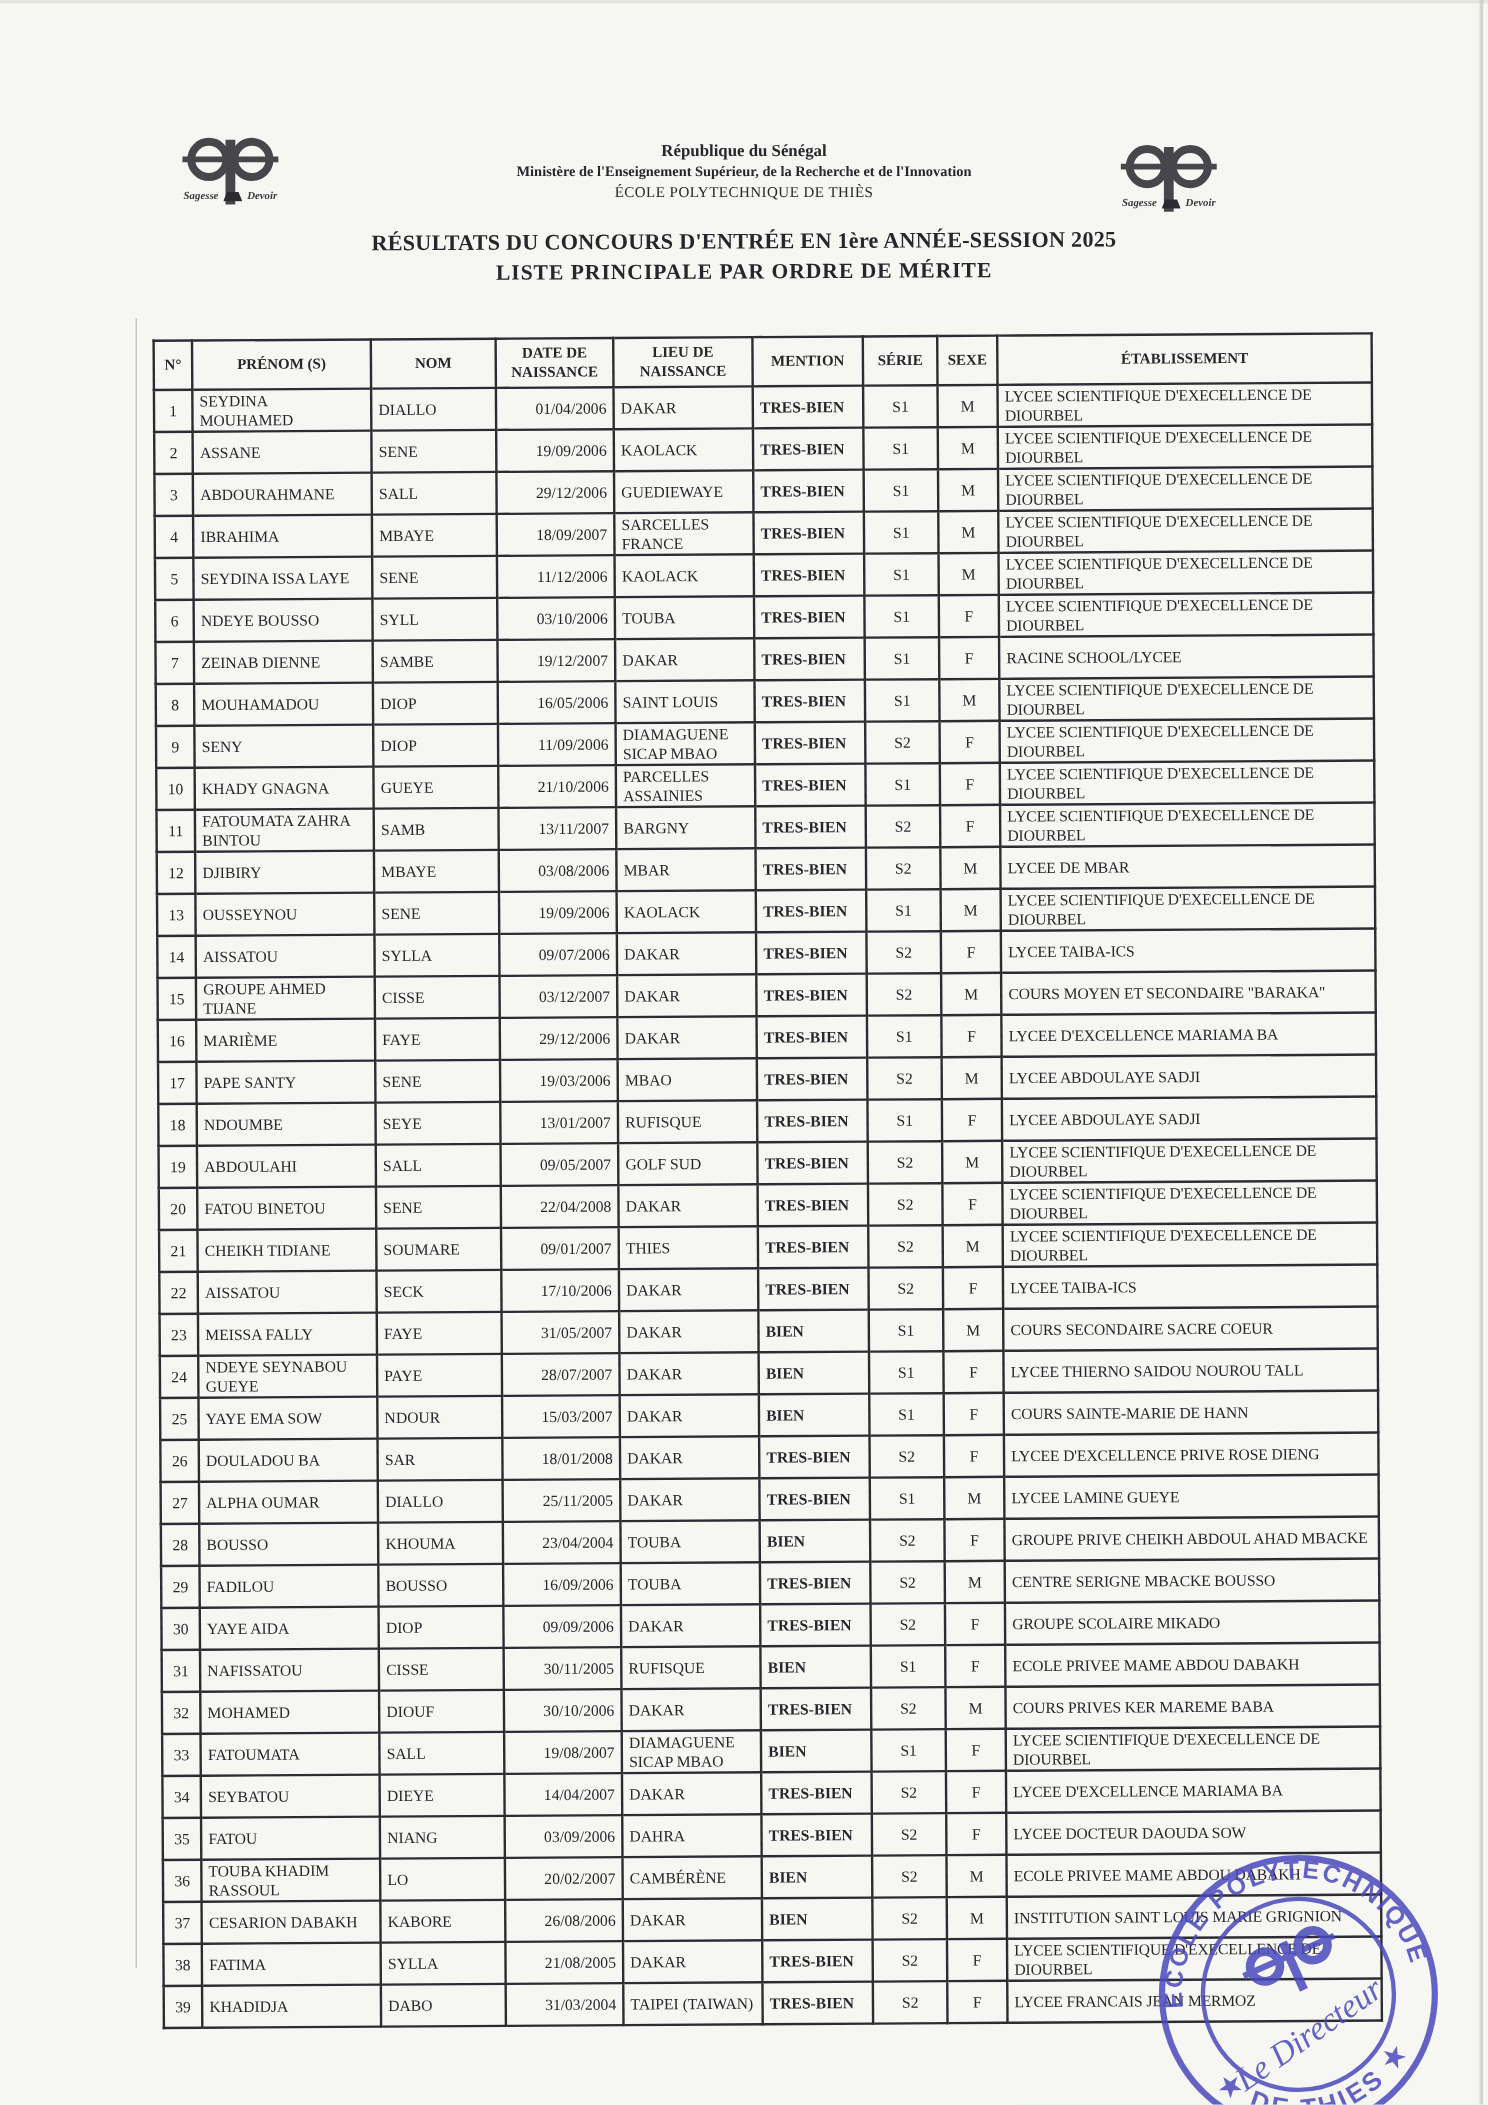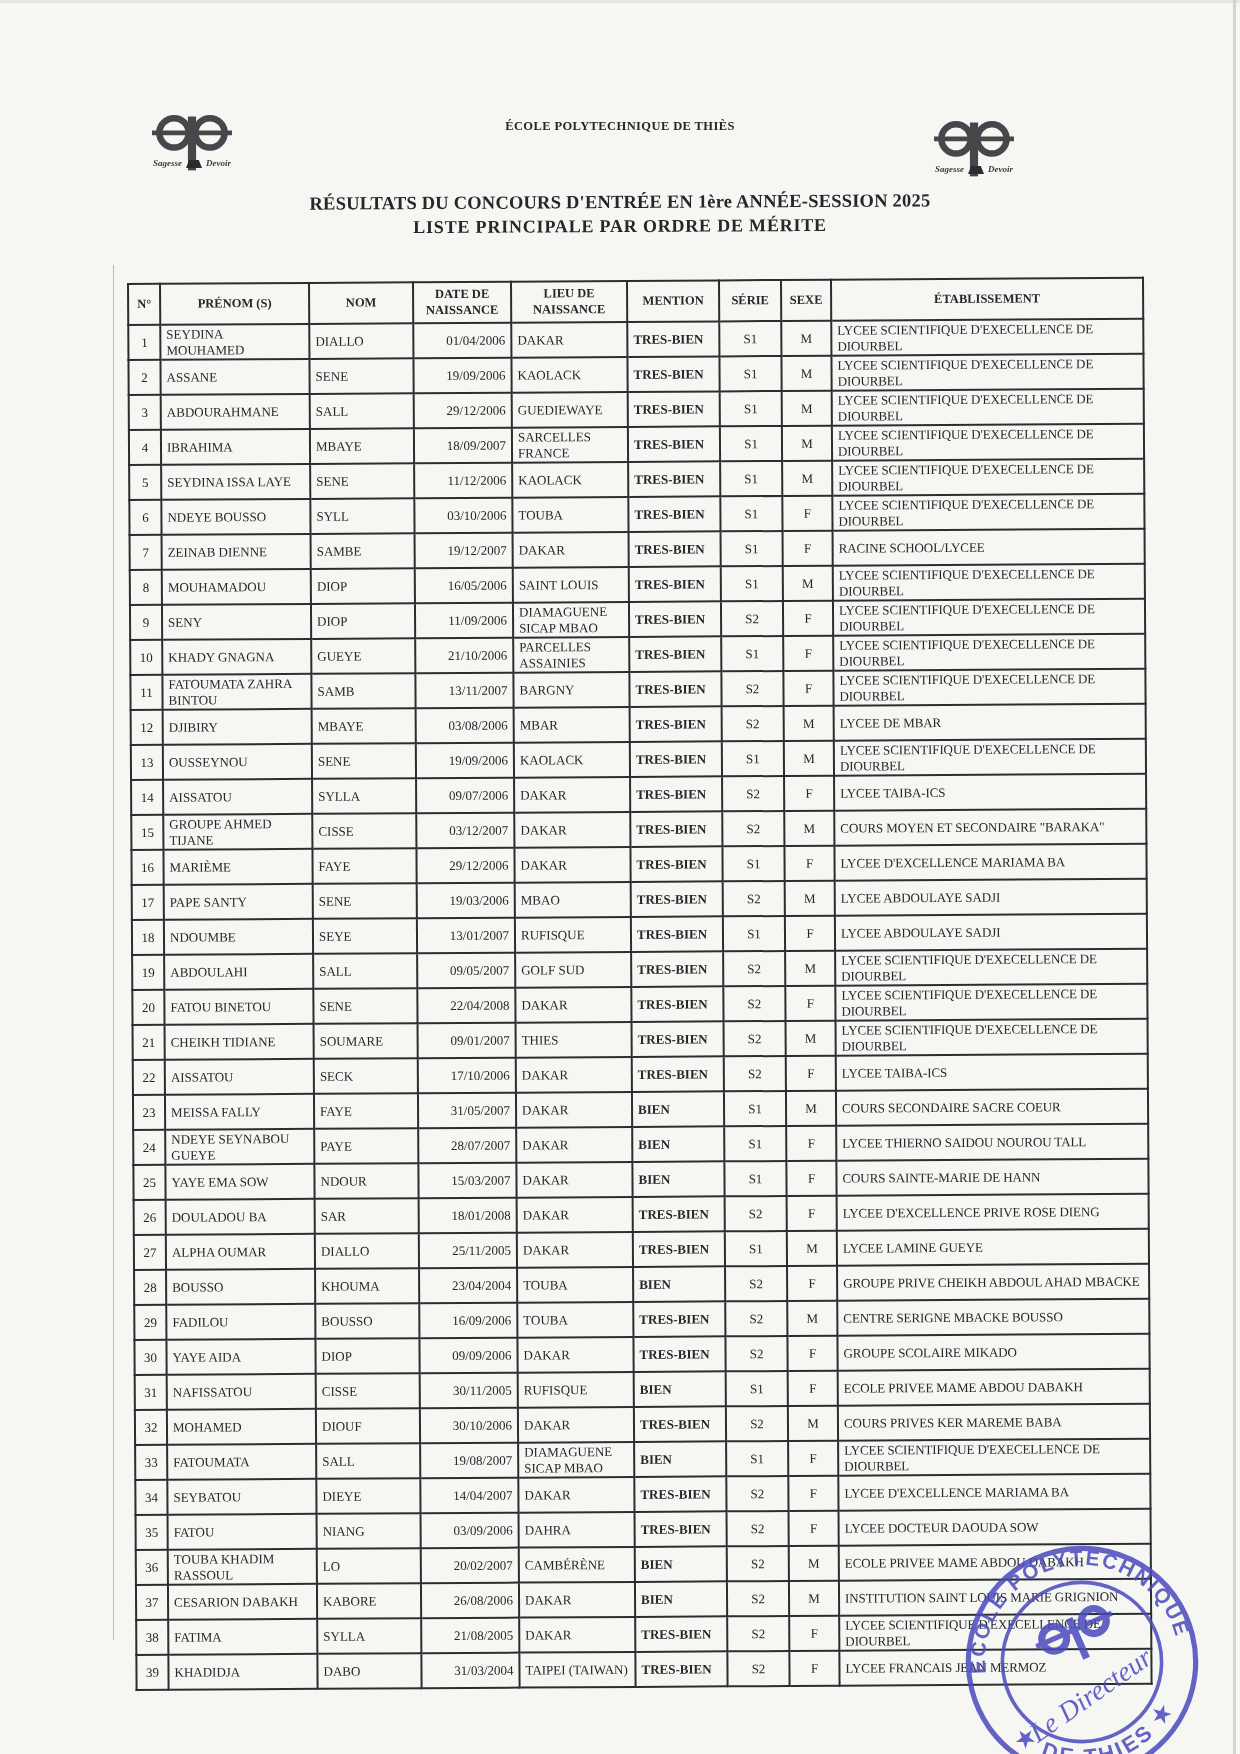--- a/index.html
+++ b/index.html
@@ -17,21 +17,21 @@
   }
   
   .edge-right{position:absolute;right:4px;top:0;width:3px;height:100%;background:#c4c6bf;opacity:.7;}
   .edge-top{position:absolute;left:0;top:0;width:100%;height:3px;background:#d8dad3;opacity:.6;}
   .margin-line{position:absolute;left:113px;top:265px;width:1px;height:1375px;background:#9a9a96;opacity:.65;}
 
   
   .gov-header{position:absolute;left:0;right:0;top:118px;text-align:center;line-height:1.32;}
   .gov-header .republic{font-size:14px;font-weight:bold;}
   .gov-header .ministry{font-size:12px;font-weight:bold;}
-  .gov-header .school{font-size:12.5px;font-weight:bold;letter-spacing:.4px;}
+  .gov-header .school{font-size:12.5px;font-weight:normal;letter-spacing:.4px;}
 
   .logo{position:absolute;width:92px;text-align:center;}
   .logo-left{left:146px;top:110px;}
   .logo-right{left:928px;top:116px;}
   .logo svg{display:block;margin:0 auto;}
   .logo-caption{display:flex;justify-content:center;align-items:flex-end;gap:4px;margin-top:-14px;}
   .logo-caption span{font-size:9px;font-style:italic;font-weight:bold;color:#3a3a3e;}
   .logo-base{width:16px;height:8px;background:#2c2c30;clip-path:polygon(20% 0,80% 0,100% 100%,0 100%);}
 
   
@@ -109,20 +109,22 @@
       </g>
     </svg>
     <div class="logo-caption">
       <span>Sagesse</span>
       <div class="logo-base"></div>
       <span>Devoir</span>
     </div>
   </div>
 
   <div class="gov-header">
+    <div class="republic">République du Sénégal</div>
+    <div class="ministry">Ministère de l'Enseignement Supérieur, de la Recherche et de l'Innovation</div>
     <div class="school">ÉCOLE POLYTECHNIQUE DE THIÈS</div>
   </div>
 
   <div class="doc-title">
     <div class="t1">RÉSULTATS DU CONCOURS D'ENTRÉE EN 1ère ANNÉE-SESSION 2025</div>
     <div class="t2">LISTE PRINCIPALE PAR ORDRE DE MÉRITE</div>
   </div>
 
   <div class="table-wrap">
     <table class="results">

